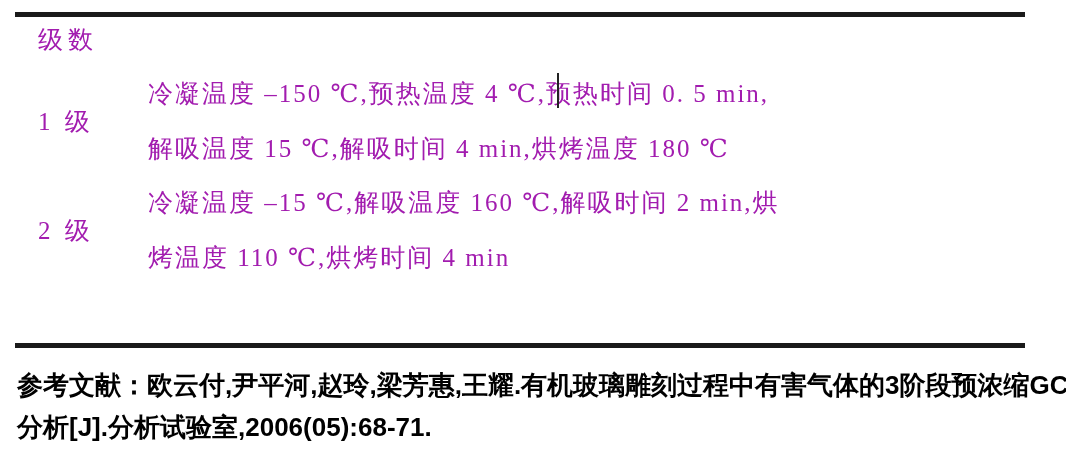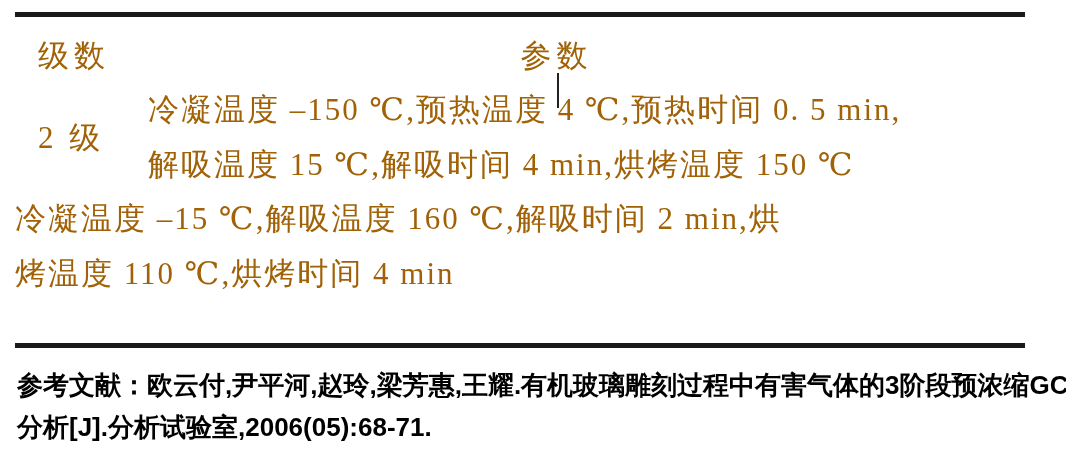--- a/index.html
+++ b/index.html
@@ -12,25 +12,25 @@
     overflow: hidden;
     color: #111111;
   }
   
   .rule { position: absolute; left: 15px; width: 1010px; background: #1a1a1a; }
   .rule-top    { top: 12px;  height: 5px; }
   .rule-bottom { top: 343px; height: 5px; }
   
   .table {
     position: absolute;
-    top: 30px; left: 15px;
+    top: 14px; left: 15px;
     width: 1010px;
     font-family: "Liberation Serif", "DejaVu Serif", serif;
-    font-size: 31px;
-    color: #a16207;
+    font-size: 25px;
+    color: #a21caf;
   }
   .thead {
     display: flex;
     align-items: center;
     height: 51px;
     letter-spacing: 5px;
   }
   .hcell-label { width: 133px; padding-left: 23px; }
   .hcell-param { flex: 1; text-align: center; padding-right: 60px; }
   .tbody { margin-top: 2px; }
@@ -71,34 +71,34 @@
 </head>
 <body>
 
 <div class="page">
 
   <div class="rule rule-top"></div>
 
   <div class="table">
     <div class="thead">
       <div class="hcell-label">级数</div>
-      <div class="hcell-param">参数</div>
     </div>
 
     <div class="tbody">
 
       <div class="trow">
-        <div class="tlabel">2 级</div>
+        <div class="tlabel">1 级</div>
         <div class="tcontent">
           <div class="tline">冷凝温度 –150 ℃,预热温度 4 ℃,预热时间 0. 5 min,</div>
-          <div class="tline">解吸温度 15 ℃,解吸时间 4 min,烘烤温度 150 ℃</div>
+          <div class="tline">解吸温度 15 ℃,解吸时间 4 min,烘烤温度 180 ℃</div>
         </div>
       </div>
 
       <div class="trow">
+        <div class="tlabel">2 级</div>
         <div class="tcontent">
           <div class="tline">冷凝温度 –15 ℃,解吸温度 160 ℃,解吸时间 2 min,烘</div>
           <div class="tline">烤温度 110 ℃,烘烤时间 4 min</div>
         </div>
       </div>
 
 
     </div>
   </div>
 

